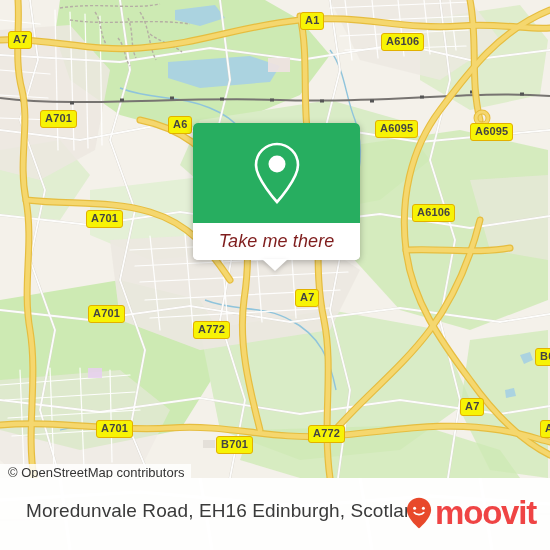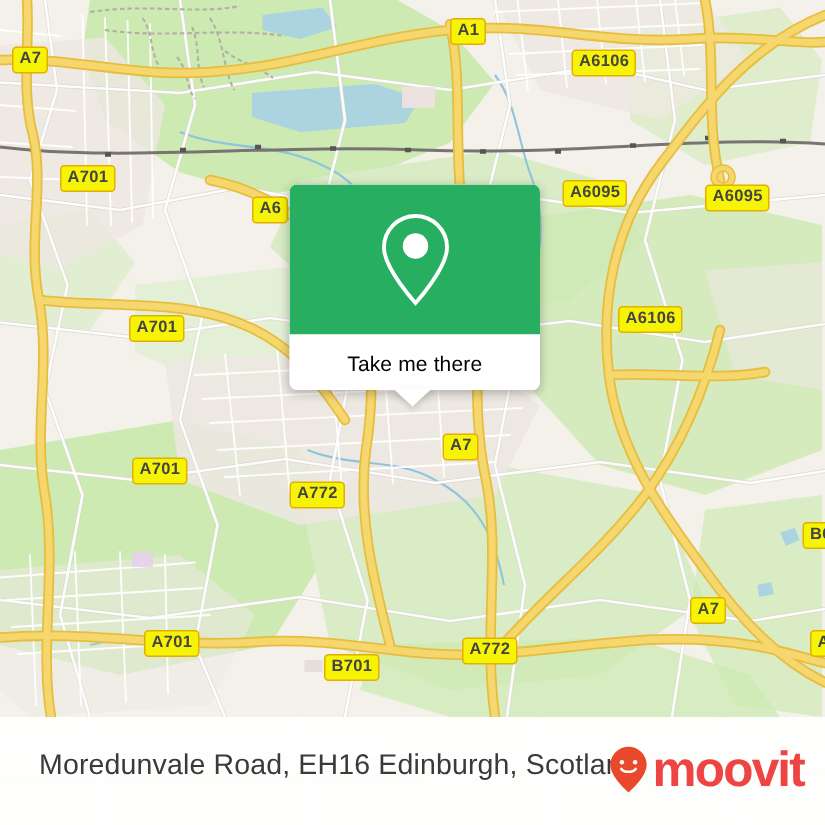--- a/index.html
+++ b/index.html
@@ -49,23 +49,24 @@
   }
   #card-green {
     height:100px;
     background:#27ae60;
     display:flex; align-items:center; justify-content:center;
   }
   #card-label {
     height:37px;
     background:#fff;
     display:flex; align-items:center; justify-content:center;
-    color:#000000;
-    font-size:14px;
+    color:#7f1d1d;
+    font-size:18px;
     letter-spacing:0.1px;
+    font-style:italic;
   }
   #card-tail {
     position:absolute;
     left:262px; top:259px;
     width:0; height:0;
     border-left:13px solid transparent;
     border-right:13px solid transparent;
     border-top:12px solid #fff;
     filter:drop-shadow(0 2px 2px rgba(0,0,0,0.18));
   }
@@ -253,21 +254,21 @@
       <rect x="268" y="58" width="22" height="14" fill="#f0e2e2" opacity="0.9"></rect>
       <rect x="88" y="368" width="14" height="10" fill="#e7cff0" opacity="0.85"></rect>
       <rect x="203" y="440" width="12" height="8" fill="#e0dcd4" opacity="0.8"></rect>
     </svg>
 
     <div id="shields">
         <div class="shield" style="left: 8px; top: 31px;">A7</div>
         <div class="shield" style="left: 300px; top: 12px;">A1</div>
         <div class="shield" style="left: 381px; top: 33px;">A6106</div>
         <div class="shield" style="left: 40px; top: 110px;">A701</div>
-        <div class="shield" style="left: 168px; top: 131px;">A6</div>
+        <div class="shield" style="left: 168px; top: 116px;">A6</div>
         <div class="shield" style="left: 375px; top: 120px;">A6095</div>
         <div class="shield" style="left: 470px; top: 123px;">A6095</div>
         <div class="shield" style="left: 412px; top: 204px;">A6106</div>
         <div class="shield" style="left: 86px; top: 210px;">A701</div>
         <div class="shield" style="left: 295px; top: 289px;">A7</div>
         <div class="shield" style="left: 88px; top: 305px;">A701</div>
         <div class="shield" style="left: 193px; top: 321px;">A772</div>
         <div class="shield" style="left: 535px; top: 348px;">B6</div>
         <div class="shield" style="left: 460px; top: 398px;">A7</div>
         <div class="shield" style="left: 308px; top: 425px;">A772</div>
@@ -282,20 +283,23 @@
           <path d="M27 4 C15.4 4 6 13.4 6 25 C6 39 27 62 27 62 C27 62 48 39 48 25 C48 13.4 38.6 4 27 4 Z" fill="none" stroke="#ffffff" stroke-width="2.6"></path>
           <circle cx="27" cy="24" r="8.5" fill="#ffffff"></circle>
         </svg>
       </div>
       <div id="card-label">
         <span>Take me there</span>
       </div>
     </div>
     <div id="card-tail"></div>
 
+    <div id="attribution">
+      <span>© OpenStreetMap contributors</span>
+    </div>
   </div>
 
   <div id="footer">
     <svg id="footer-bg" width="550" height="550" viewBox="0 0 550 550">
       <rect x="0" y="478" width="550" height="72" fill="#f4f1ea"></rect>
       <g stroke="#ffffff" stroke-width="3" fill="none" opacity="0.9">
         <path d="M0,500 L140,492 L300,506 L430,496 L550,504"></path>
         <path d="M60,478 L70,550 M200,478 L212,550 M360,478 L372,550 M480,478 L492,550"></path>
       </g>
       <g stroke="#d8d4cc" stroke-width="1" fill="none" opacity="0.7">

